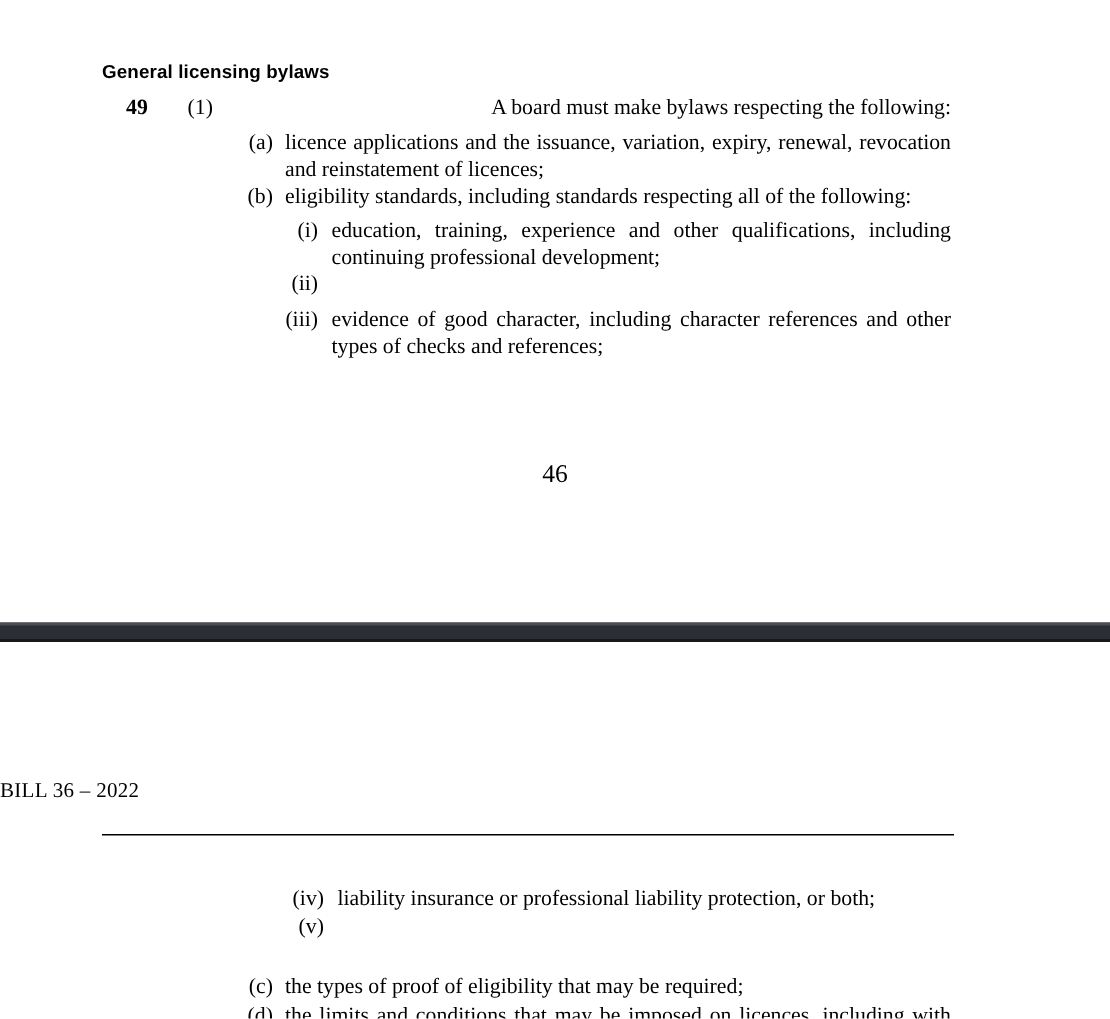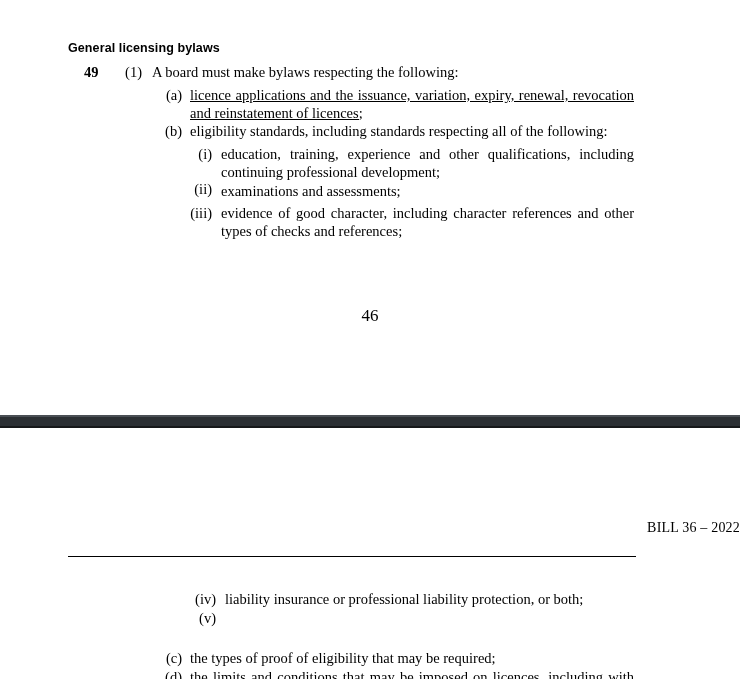--- a/index.html
+++ b/index.html
@@ -109,21 +109,21 @@
     top: 396px;
     width: 740px;
     height: 283px;
     background: #ffffff;
   }
   .bill-line {
     position: absolute;
     width: 740px;
     left: 0;
     top: 92px;
-    text-align: right;
+    text-align: left;
     font-size: 14px;
     letter-spacing: 0.2px;
   }
   .rule {
     position: absolute;
     left: 68px;
     top: 128px;
     width: 568px;
     height: 1px;
     background: #000000;
@@ -138,33 +138,32 @@
 
 <div class="page">
 
   <div class="page-top">
 
     <div class="heading">General licensing bylaws</div>
 
     <div class="sec-num">49</div>
 
     <div class="lbl" style="left:108px; top:32px; width:34px;">(1)</div>
-    <div class="blk" style="left:152px; top:32px; width:482px; text-align:left;">A board must make bylaws respecting the following:</div>
+    <div class="blk" style="left:152px; top:32px; width:482px; text-align:right;">A board must make bylaws respecting the following:</div>
 
     <div class="lbl" style="left:150px; top:55px; width:32px;">(a)</div>
-    <div class="blk" style="left:190px; top:55px; width:444px;text-decoration:underline;">licence applications and the issuance, variation, expiry, renewal, revocation and reinstatement of licences;</div>
+    <div class="blk" style="left:190px; top:55px; width:444px;">licence applications and the issuance, variation, expiry, renewal, revocation and reinstatement of licences;</div>
 
     <div class="lbl" style="left:150px; top:91px; width:32px;">(b)</div>
     <div class="blk" style="left:190px; top:91px; width:452px; text-align:left;">eligibility standards, including standards respecting all of the following:</div>
 
     <div class="lbl" style="left:178px; top:114px; width:34px;">(i)</div>
     <div class="blk" style="left:221px; top:114px; width:413px;">education, training, experience and other qualifications, including continuing professional development;</div>
 
     <div class="lbl" style="left:178px; top:149px; width:34px;">(ii)</div>
-    <div class="blk" style="left:221px; top:151px; width:413px; text-align:left;">examinations and assessments;</div>
 
     <div class="lbl" style="left:178px; top:173px; width:34px;">(iii)</div>
     <div class="blk" style="left:221px; top:173px; width:413px;">evidence of good character, including character references and other types of checks and references;</div>
 
     <div class="pagenum">46</div>
   </div>
 
   <div class="band"></div>
   <div class="band-hi"></div>
   <div class="band-lo"></div>

